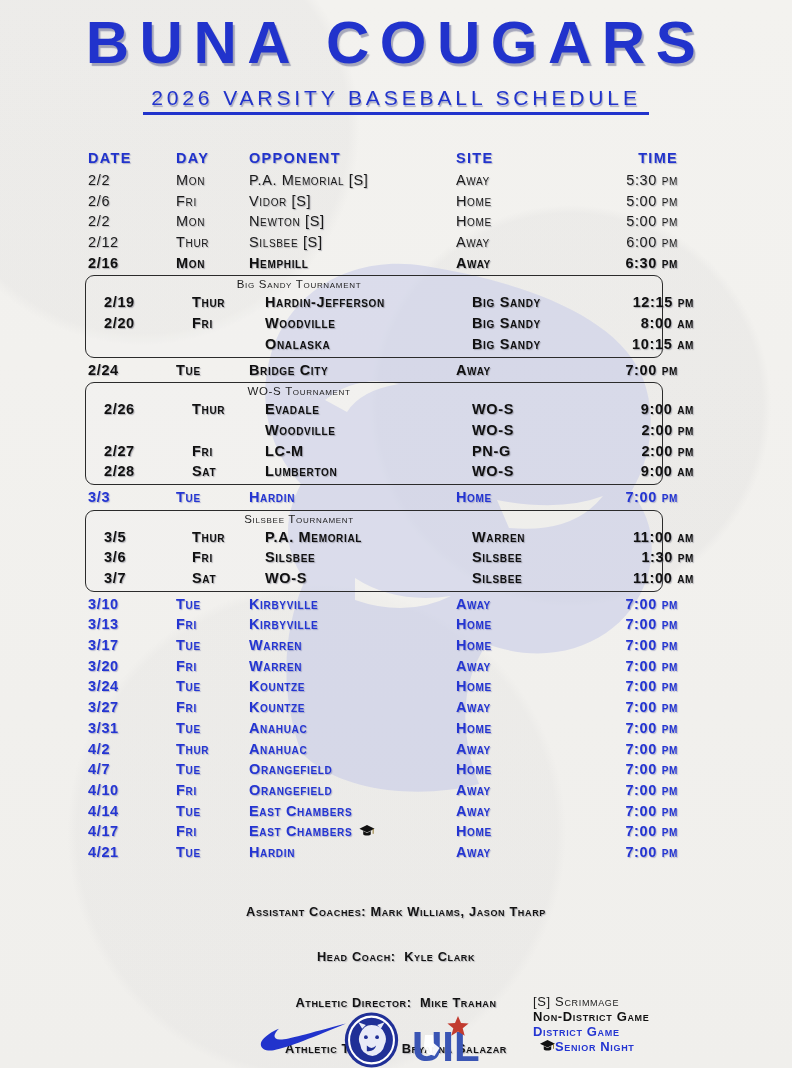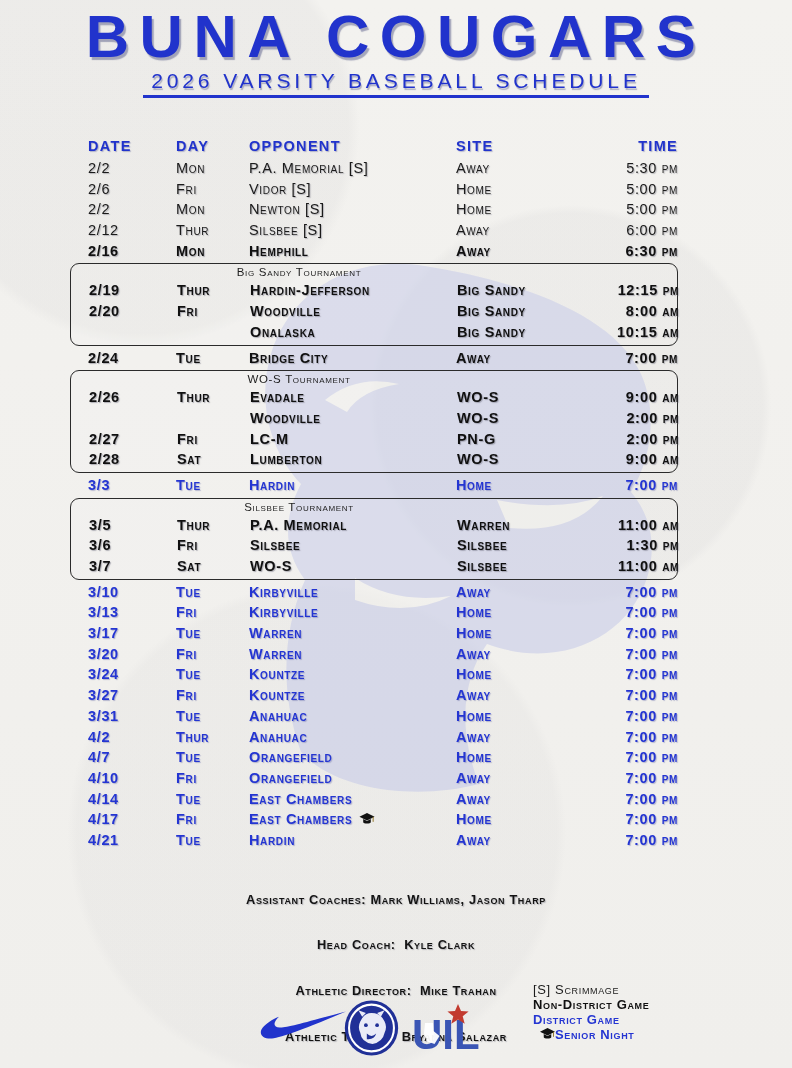--- a/index.html
+++ b/index.html
@@ -6,38 +6,38 @@
   .page{position:relative;width:792px;height:1068px;overflow:hidden;
     background:#f2f1ee;
     background-image:
       radial-gradient(circle at 18% 12%, rgba(120,120,130,0.05) 0 18%, transparent 19%),
       radial-gradient(circle at 72% 38%, rgba(120,120,130,0.05) 0 22%, transparent 23%),
       radial-gradient(circle at 40% 78%, rgba(120,120,130,0.04) 0 25%, transparent 26%),
       linear-gradient(180deg,#f3f2ef,#f0efec);
     font-family:"Liberation Sans", sans-serif; color:#141414;}
   .wm{position:absolute;left:175px;top:248px;width:500px;height:560px;opacity:.55;z-index:0;}
   .content{position:relative;z-index:1;}
-  h1{margin:0;padding-top:6px;text-align:center;font-size:60px;line-height:62px;
+  h1{margin:12px;padding-top:0;text-align:center;font-size:60px;line-height:62px;
      font-weight:700;letter-spacing:.175em;color:#2133cc;
      text-shadow:2px 3px 1px rgba(70,75,125,.45);white-space:nowrap;}
   h2{width:fit-content;margin:1px auto 14px;font-size:21px;line-height:24px;font-weight:400;
      letter-spacing:.185em;color:#2133cc;border-bottom:3px solid #2133cc;
      padding:0 8px 2px;text-shadow:1px 2px 1px rgba(70,75,125,.4);white-space:nowrap;}
   .sched{position:absolute;left:70px;top:134px;width:608px;font-size:14.5px;
      font-variant:small-caps;letter-spacing:.045em;}
   .row{display:grid;grid-template-columns:88px 73px 207px 110px 112px;
      height:20.7px;line-height:20.7px;padding-left:18px;align-items:center;}
   .row.header{color:#2133cc;font-weight:700;height:24px;line-height:24px;letter-spacing:.09em;
      text-shadow:1px 1px 1px rgba(90,95,150,.4);}
   .cell{white-space:nowrap;overflow:visible;}
   .cell.time{text-align:right;}
   .scrimmage{font-weight:400;color:#1b1b1b;text-shadow:1px 1px 1px rgba(110,110,125,.45);}
   .non-district{font-weight:700;color:#101010;text-shadow:1px 1px 1px rgba(110,110,125,.5);}
   .district{font-weight:700;color:#2435d2;text-shadow:1px 1px 1px rgba(90,95,160,.4);}
-  .seg-box{border:1.6px solid #2b2b2b;border-radius:9px;margin:2px 0;padding:1px 0 2px;
+  .seg-box{border:1.6px solid #2b2b2b;border-radius:9px;margin:2px 15px;padding:1px 0 2px;
      background:rgba(255,255,255,0.06);}
   .t-title{font-size:11.5px;height:15px;line-height:15px;text-align:center;
      padding-right:150px;font-weight:400;color:#1d1d1d;letter-spacing:.06em;}
   .cap-icon{display:inline-block;vertical-align:-1px;margin-left:7px;}
   .staff{position:absolute;top:861px;left:0;width:792px;text-align:center;
      font-variant:small-caps;font-size:12.8px;line-height:15.3px;font-weight:700;
      color:#131313;letter-spacing:.05em;white-space:pre-wrap;
      text-shadow:1px 1px 1px rgba(110,110,125,.45);}
   .legend{position:absolute;left:533px;top:983px;font-variant:small-caps;font-size:13px;
      line-height:14.9px;letter-spacing:.05em;white-space:nowrap;}

